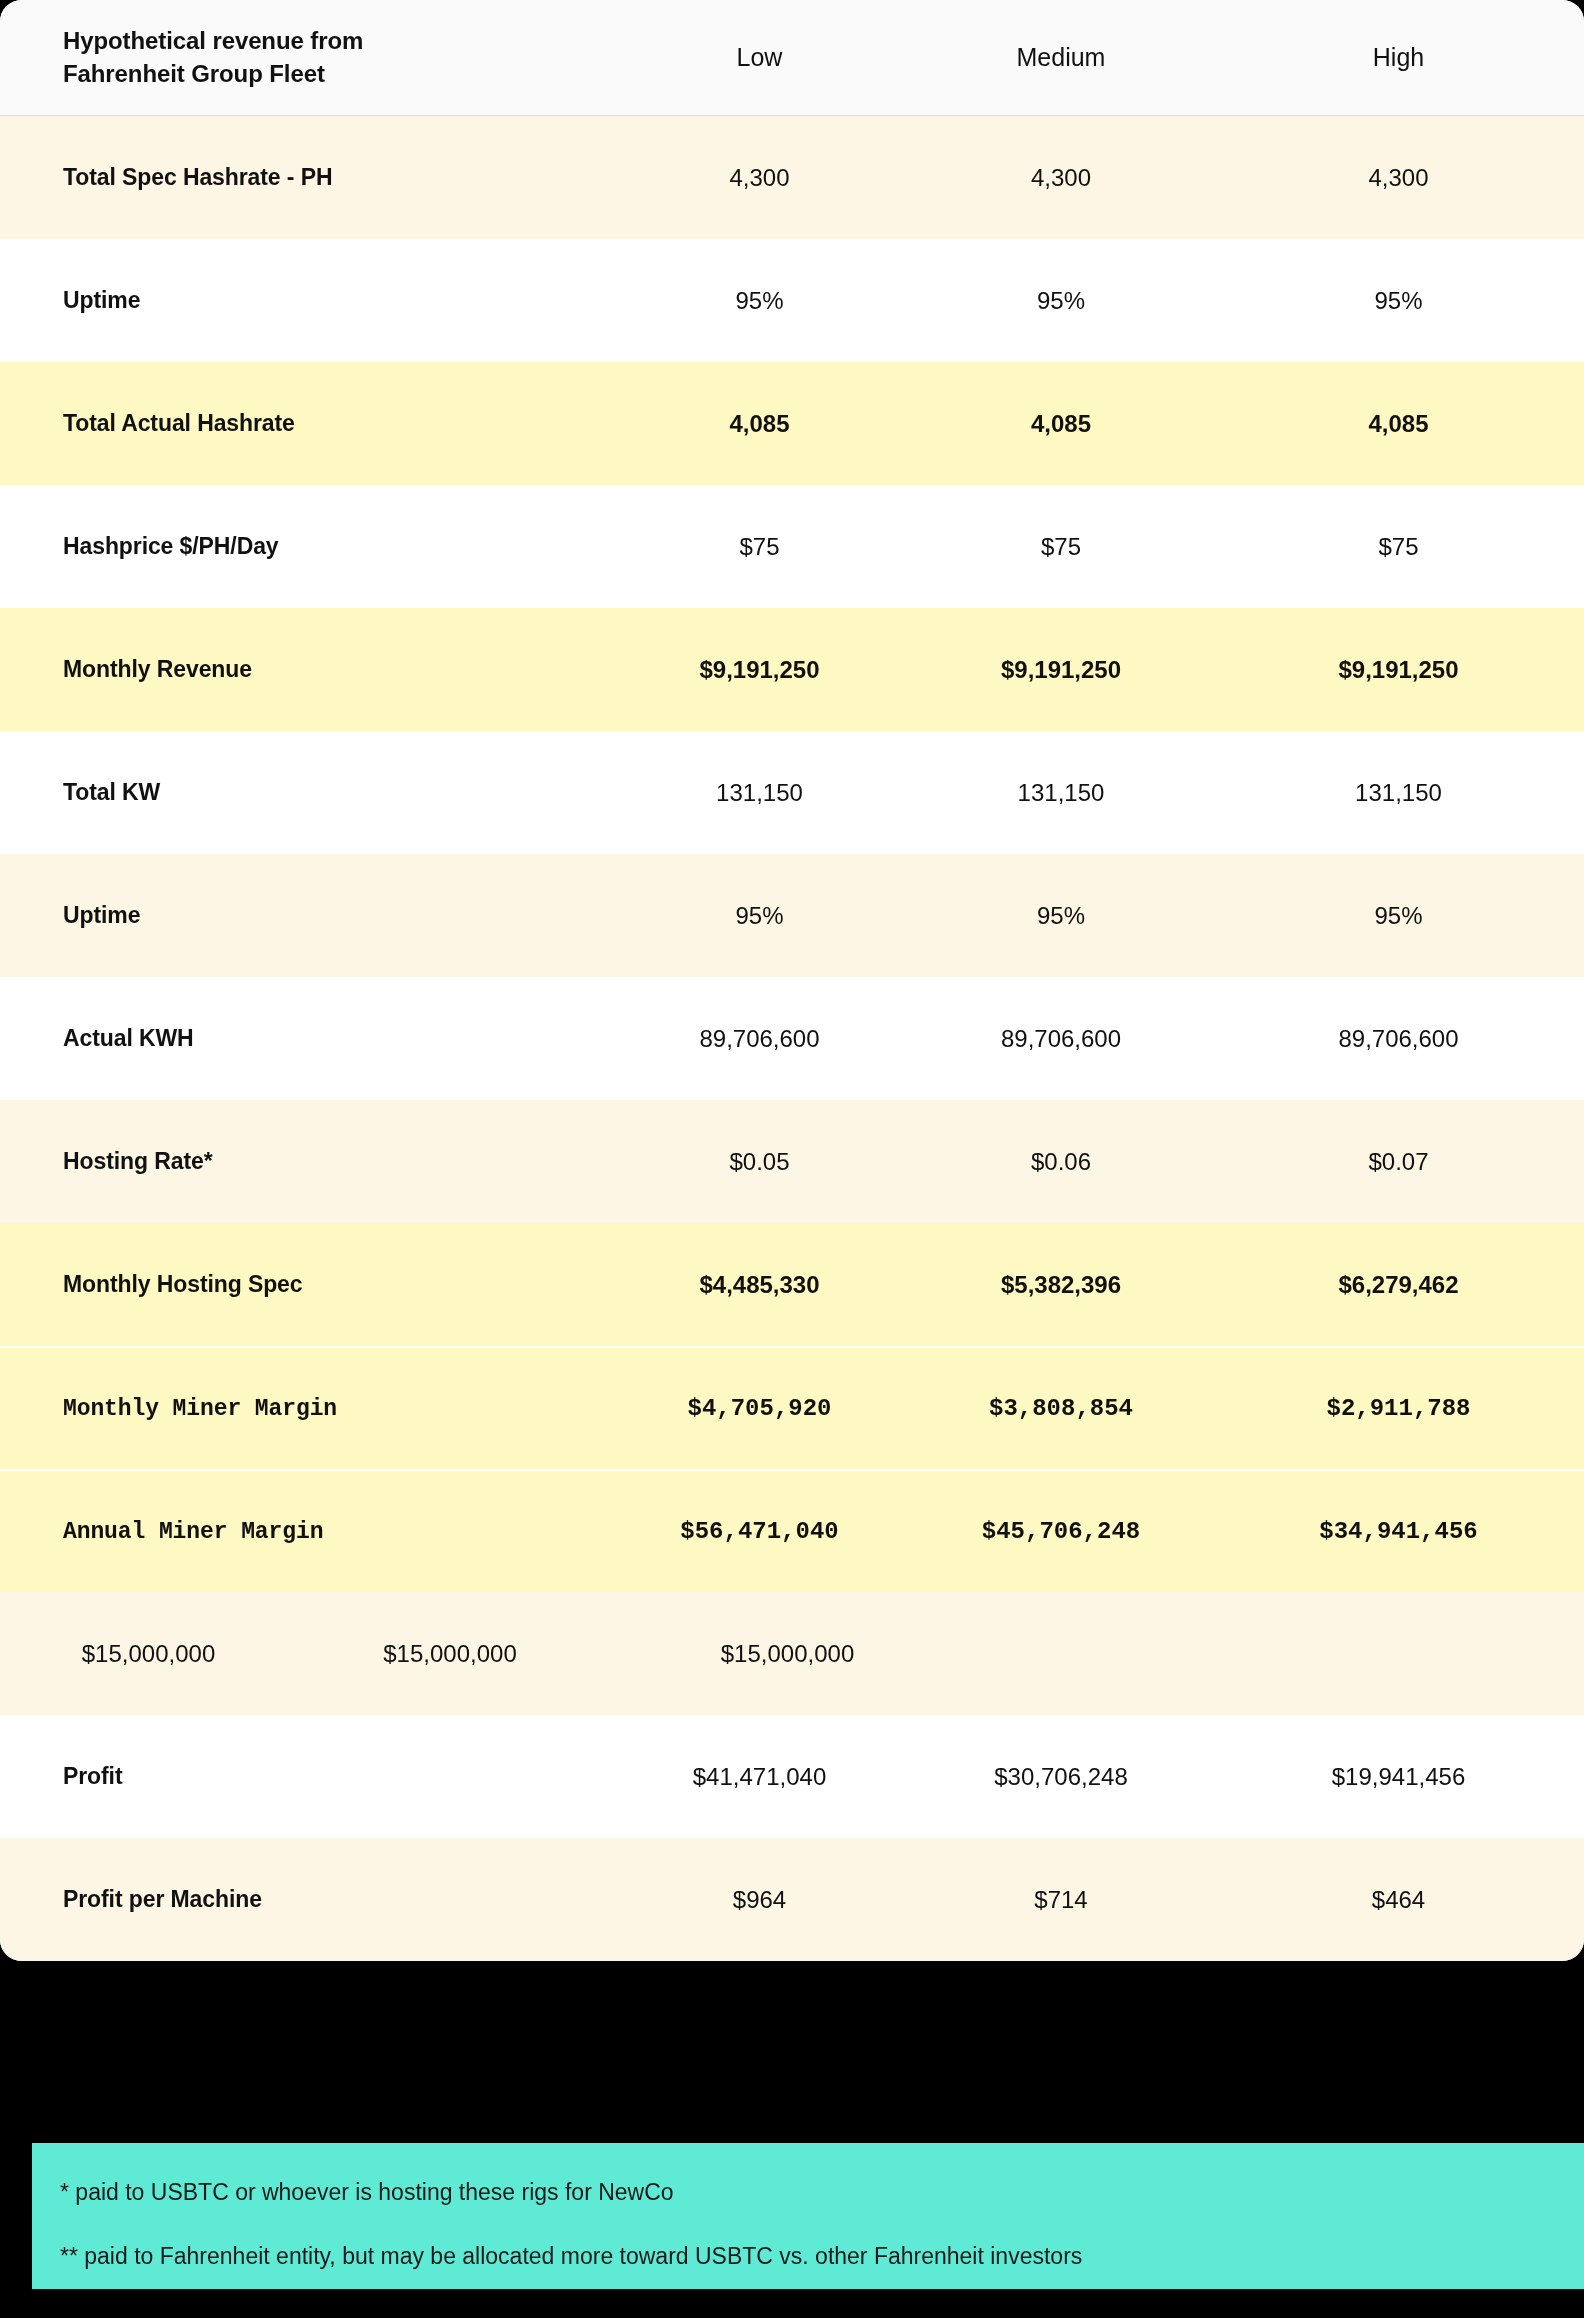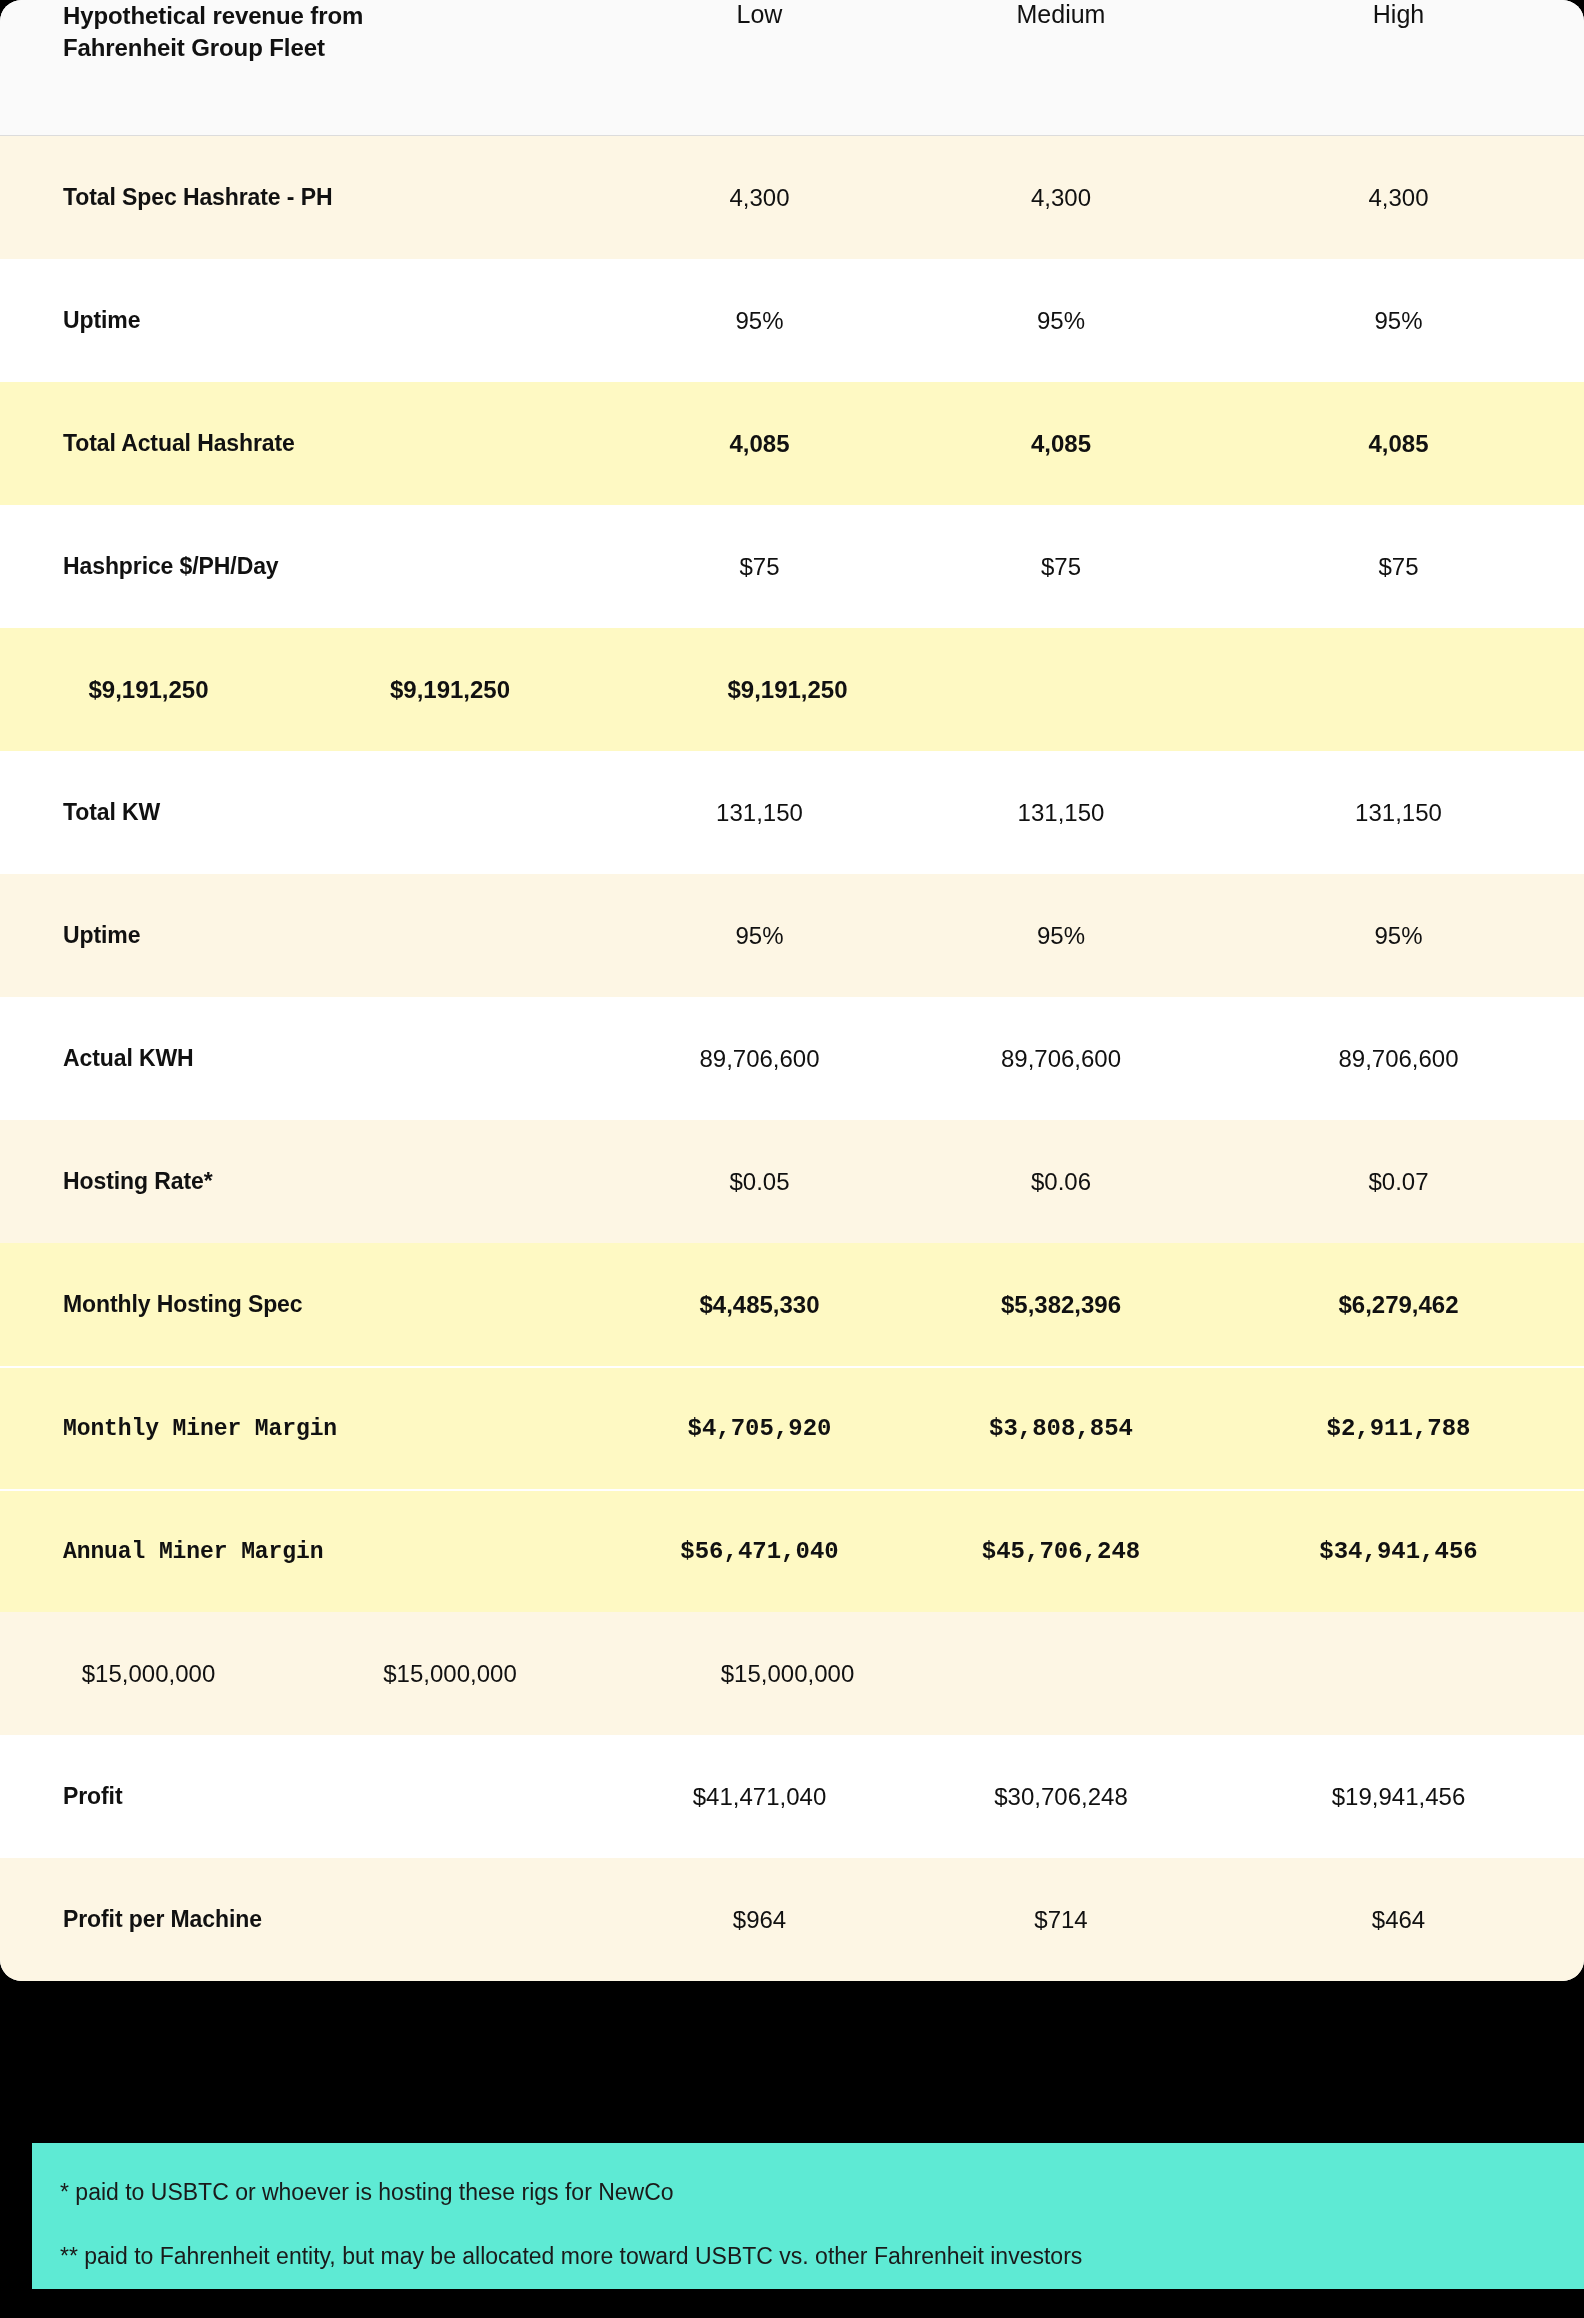--- a/index.html
+++ b/index.html
@@ -29,21 +29,22 @@
     top: 0;
     width: 1584px;
     border-radius: 21.5px 21.5px 21.5px 21.5px;
     overflow: hidden;
     background: #FFFFFF;
   }
 
   
   .thead {
     display: flex;
-    height: 136px;
+    align-items: center;
+    height: 116px;
     background: #FAFAFA;
     border-bottom: 1.7px solid #DCDCDC;
     box-sizing: border-box;
   }
   .th-title {
     width: 611px;
     padding-left: 63px;
     box-sizing: border-box;
     font-size: 24px;
     font-weight: 700;
@@ -159,20 +160,21 @@
           <div class="cell-val c-medium">4,085</div>
           <div class="cell-val c-high">4,085</div>
         </div>
         <div class="trow bg-white">
           <div class="cell-label">Hashprice $/PH/Day</div>
           <div class="cell-val c-low">$75</div>
           <div class="cell-val c-medium">$75</div>
           <div class="cell-val c-high">$75</div>
         </div>
         <div class="trow bg-gold em">
+          <div class="cell-label">Monthly Revenue</div>
           <div class="cell-val c-low">$9,191,250</div>
           <div class="cell-val c-medium">$9,191,250</div>
           <div class="cell-val c-high">$9,191,250</div>
         </div>
         <div class="trow bg-white">
           <div class="cell-label">Total KW</div>
           <div class="cell-val c-low">131,150</div>
           <div class="cell-val c-medium">131,150</div>
           <div class="cell-val c-high">131,150</div>
         </div>

